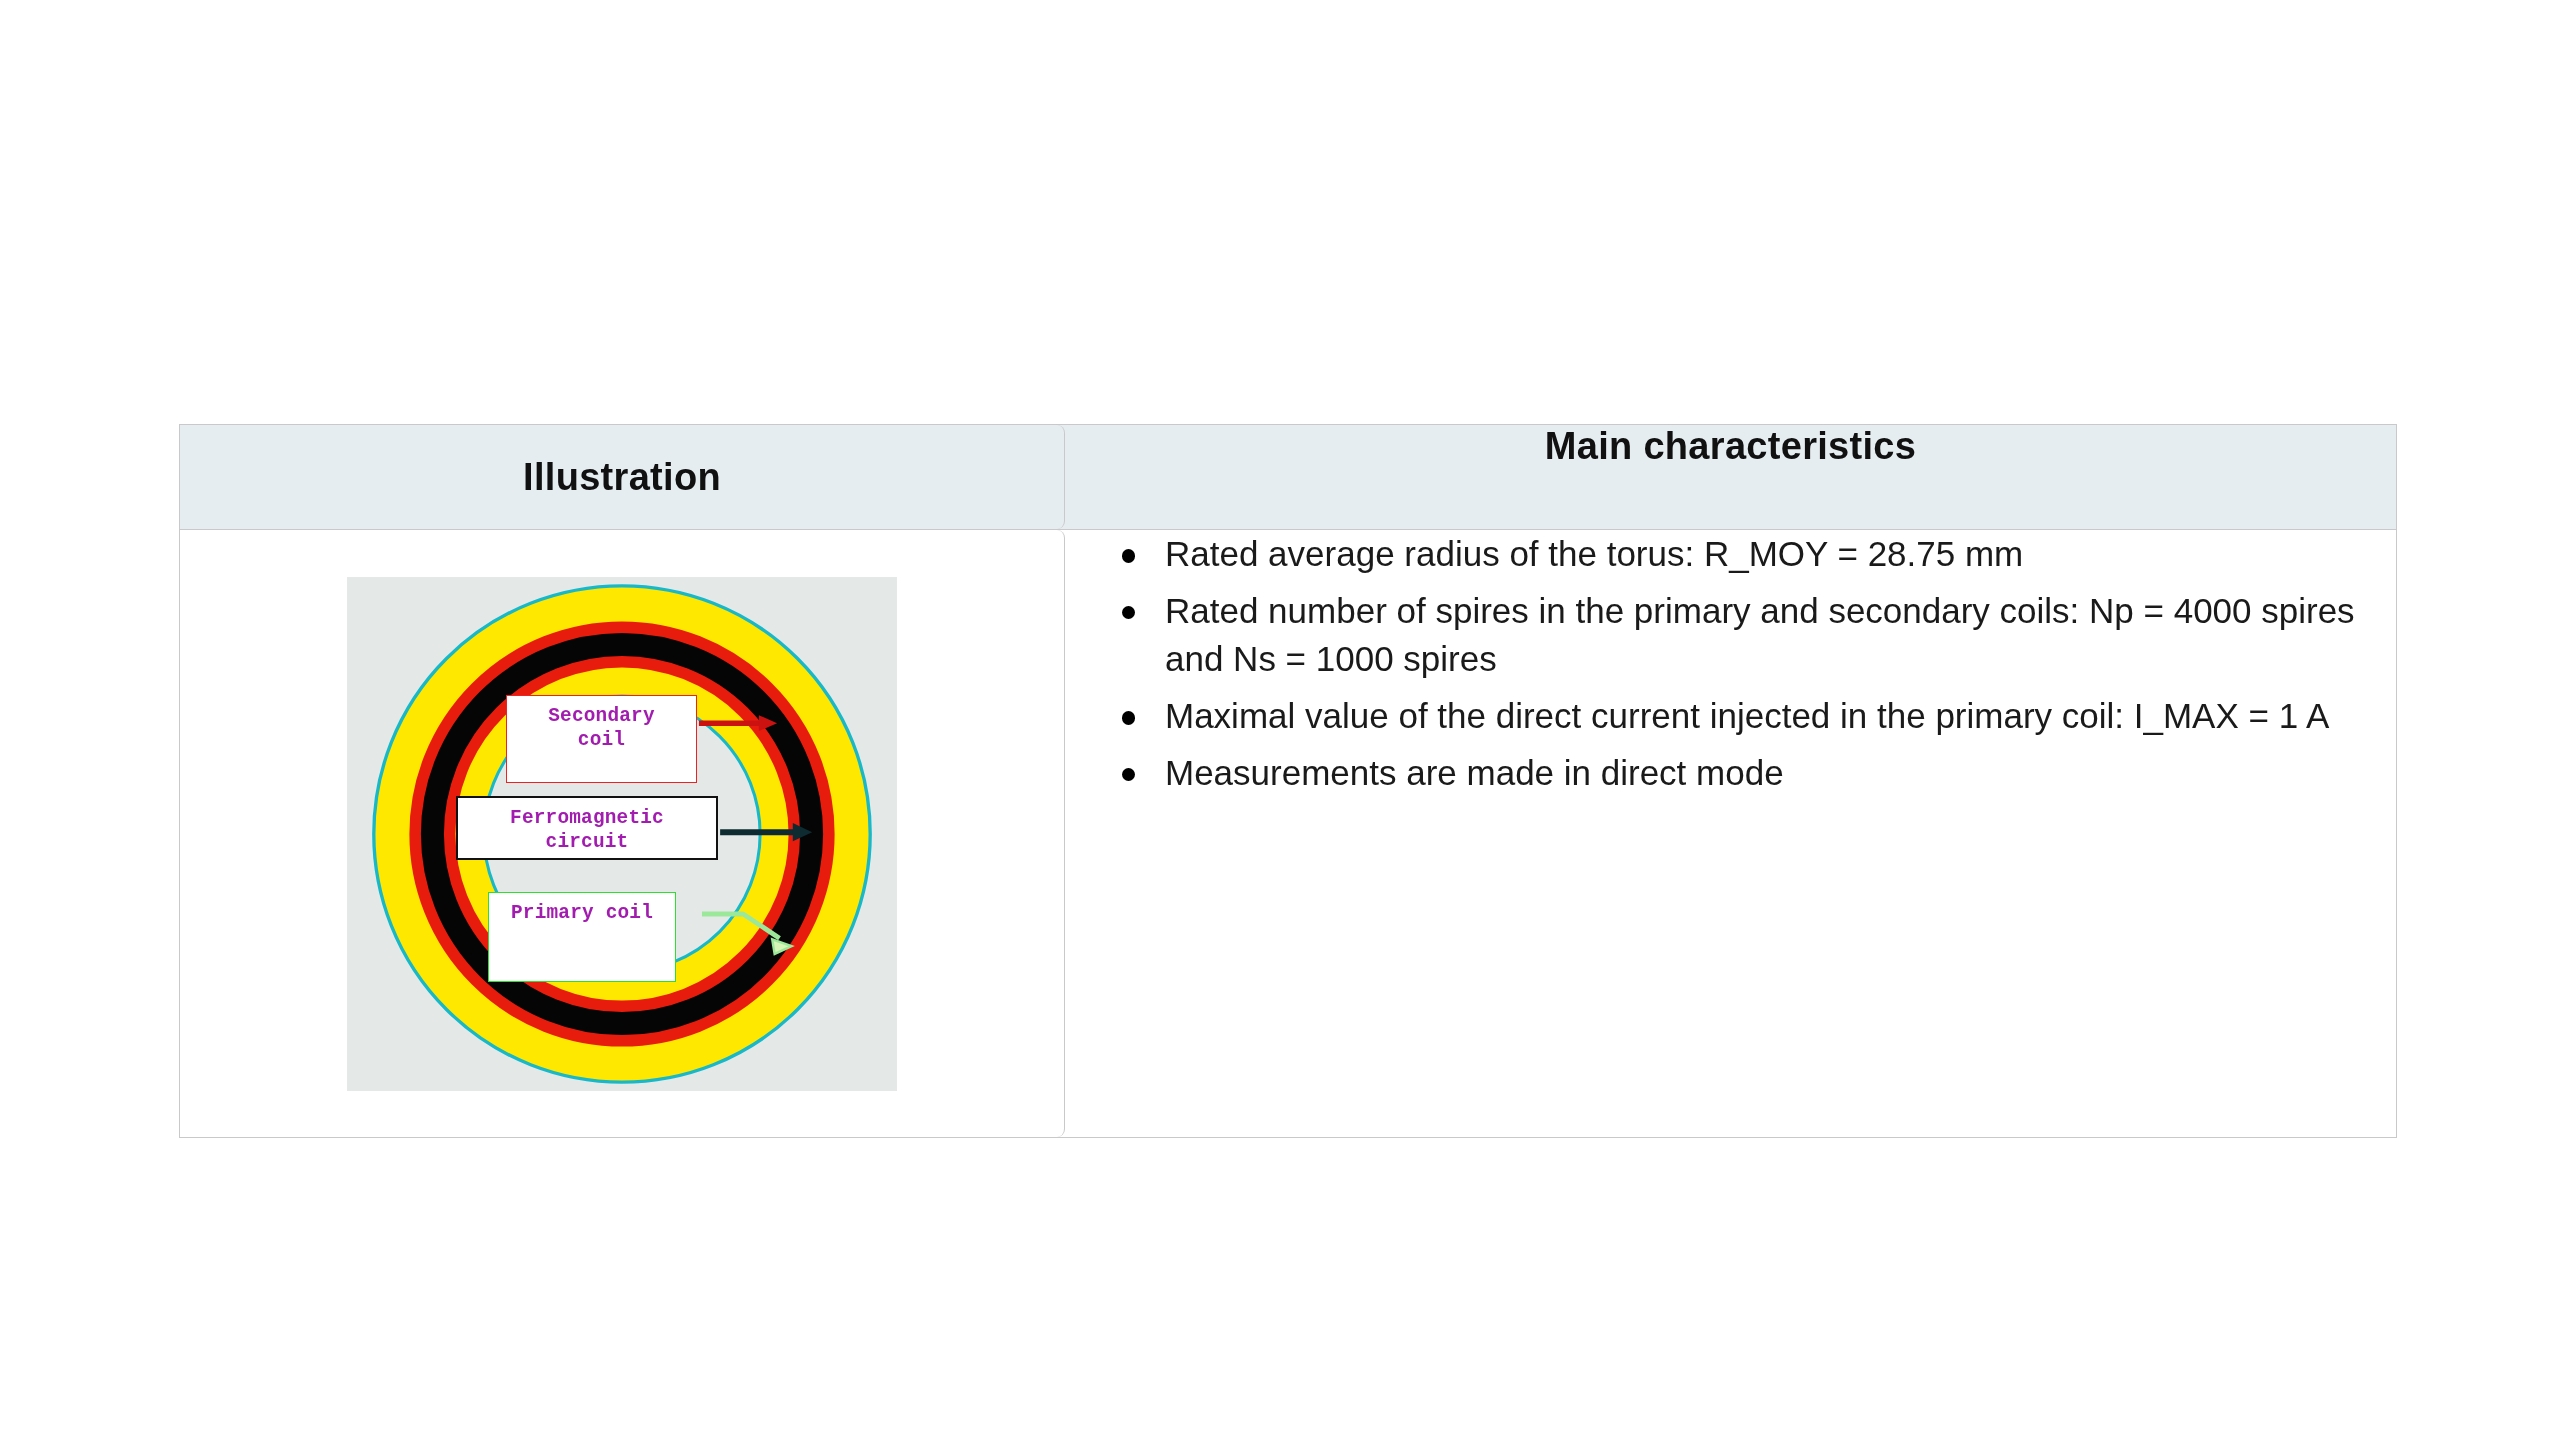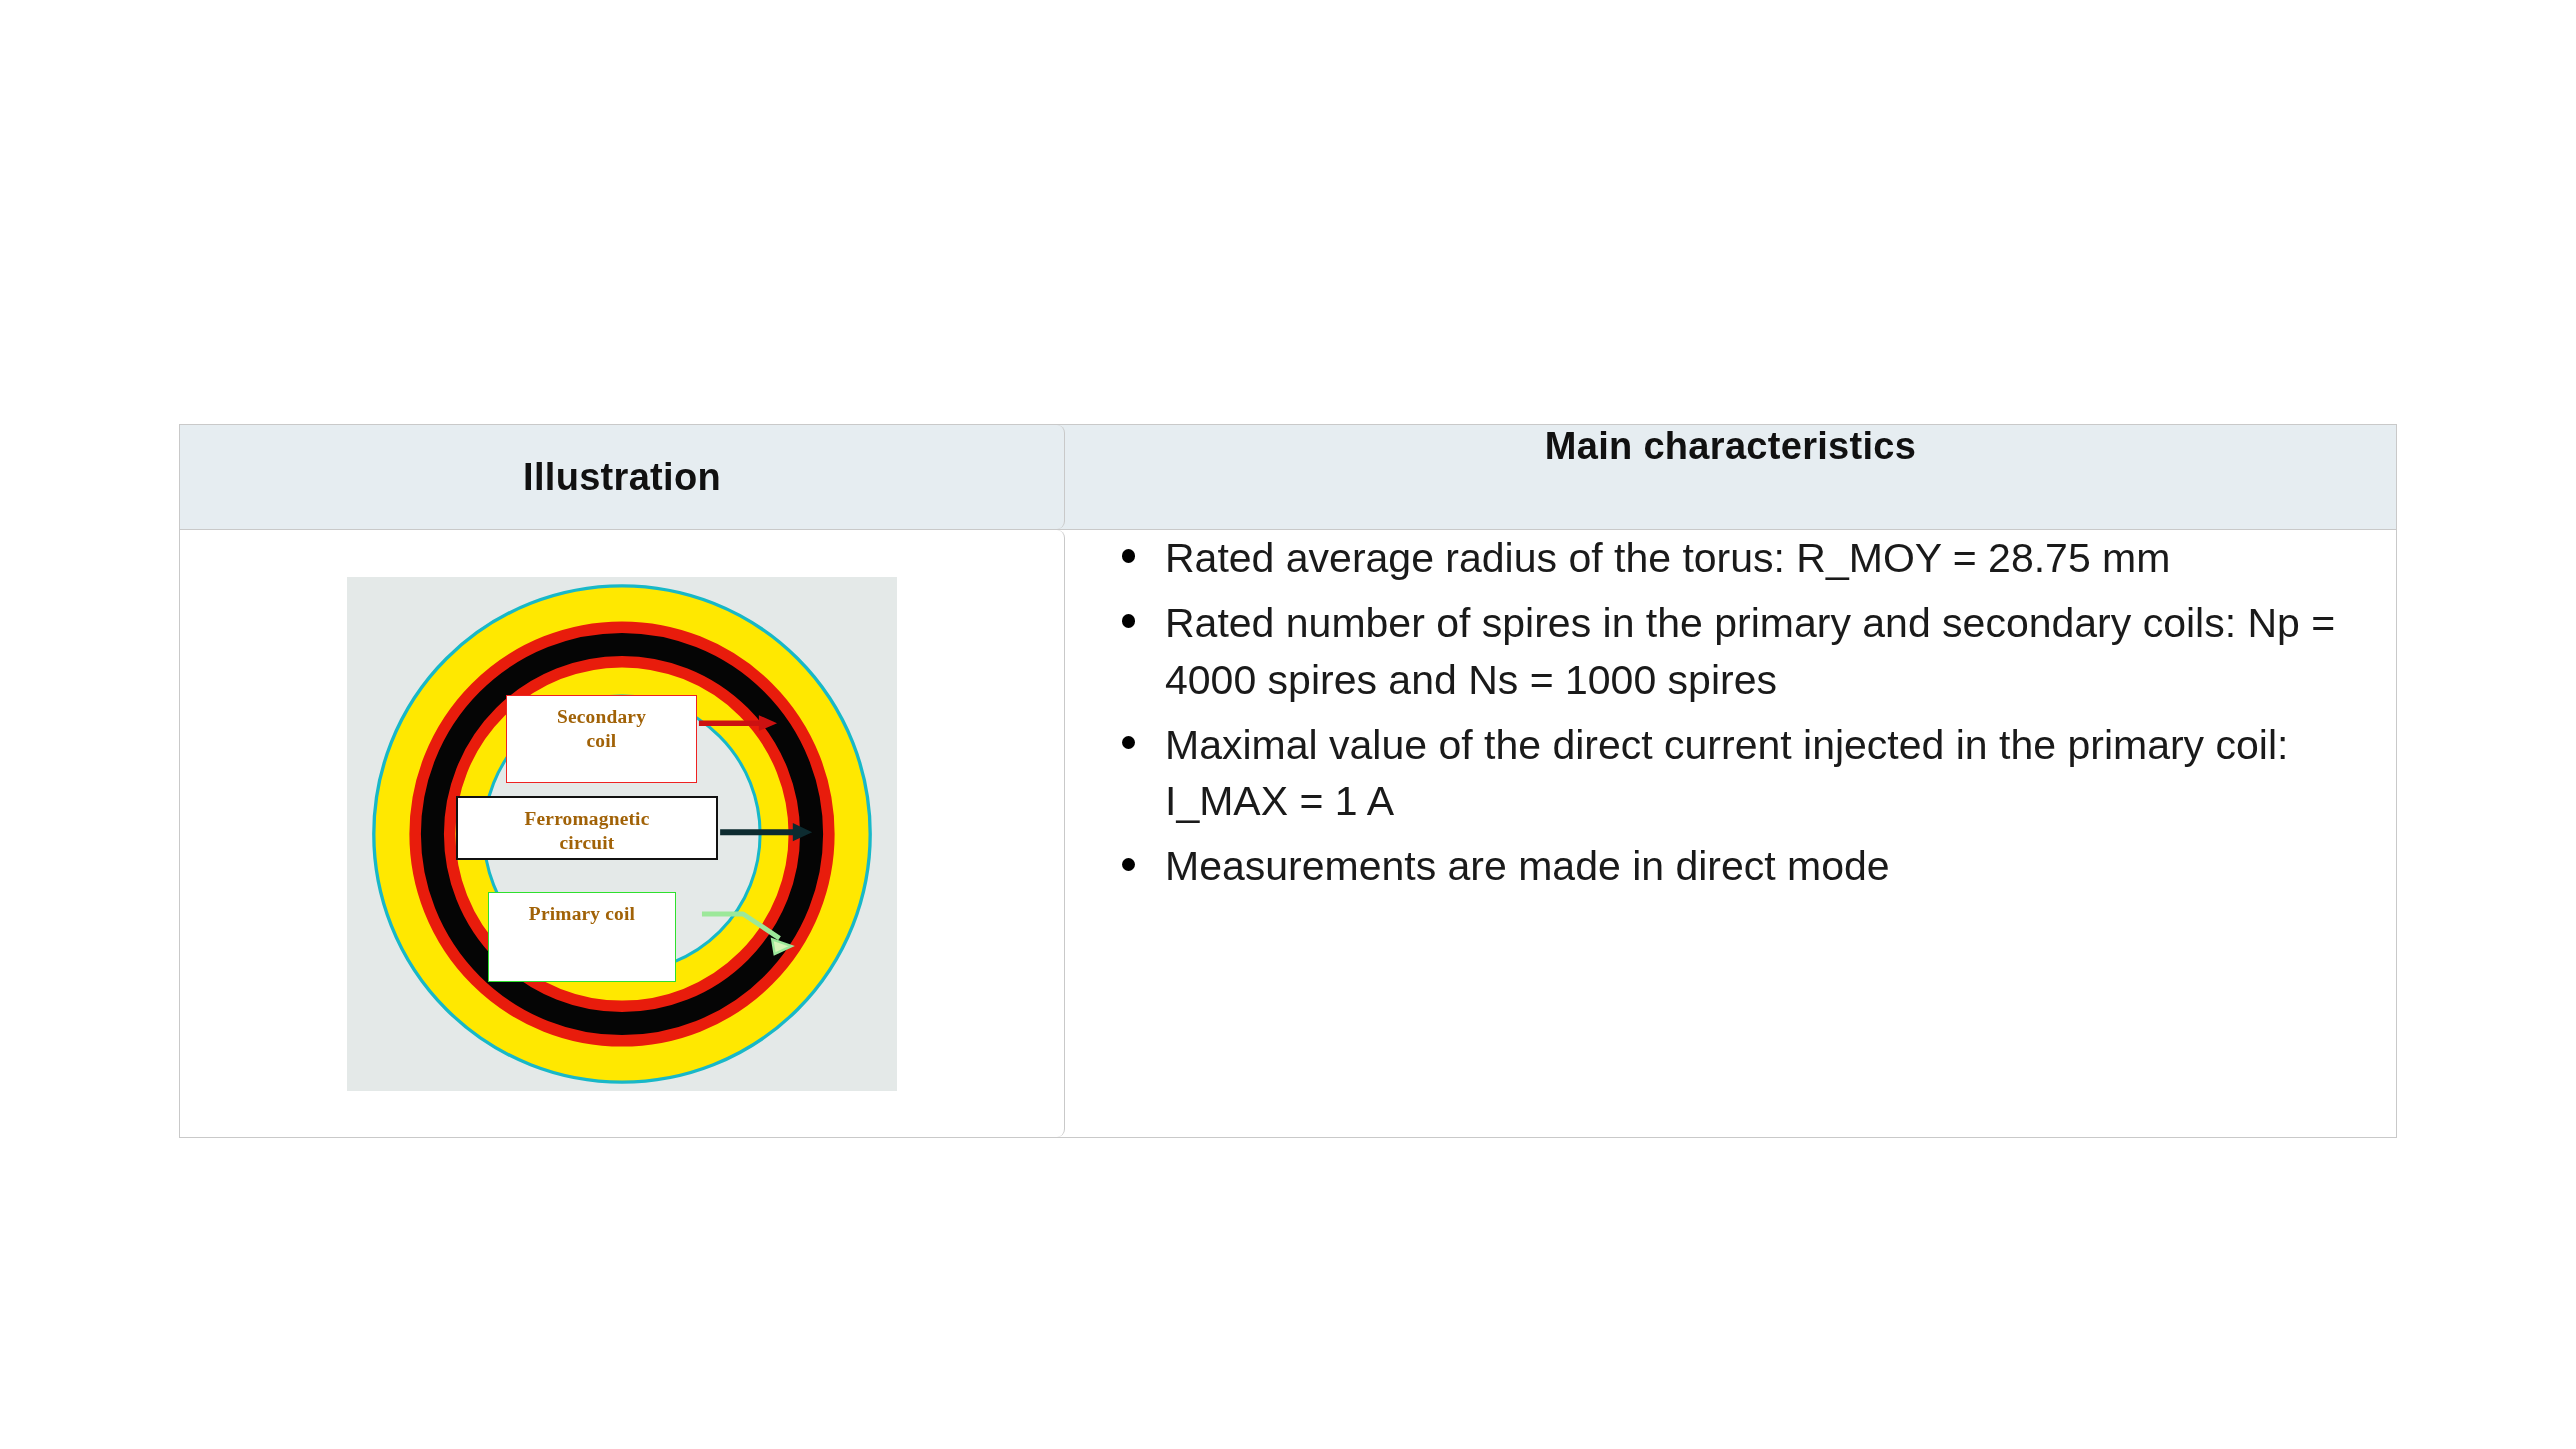--- a/index.html
+++ b/index.html
@@ -70,21 +70,21 @@
   
   .bullets {
     list-style: none;
     margin: 0;
     padding: 0 24px 0 42px;
     width: 100%;
     box-sizing: border-box;
   }
   .bullets li {
     position: relative;
-    font-size: 41px;
+    font-size: 35px;
     line-height: 1.38;
     color: #1a1a1a;
     padding-left: 58px;
     margin: 0 0 8.5px 0;
   }
   .bullets li:last-child { margin-bottom: 16px; }
   .bullets li::before {
     content: "";
     position: absolute;
     left: 14.5px;
@@ -112,25 +112,25 @@
     background: #ffffff;
     box-sizing: border-box;
     display: flex;
     align-items: flex-start;
     justify-content: center;
     padding-top: 9.7px;
   }
   .lbl-text {
     font-size: 19.4px;
     font-weight: bold;
-    color: #a16207;
+    color: #a21caf;
     text-align: center;
     line-height: 1.22;
     letter-spacing: 0.2px;
-    font-family: Liberation Serif, serif;
+    font-family: Liberation Mono, monospace;
   }
   #label-secondary-coil {
     left: 159px; top: 118px; width: 191px; height: 88px;
     border: 1.8px solid #ee2222;
   }
   #label-ferromagnetic-circuit {
     left: 109px; top: 219px; width: 262px; height: 64px;
     border: 2.4px solid #111111;
   }
   #label-primary-coil {

